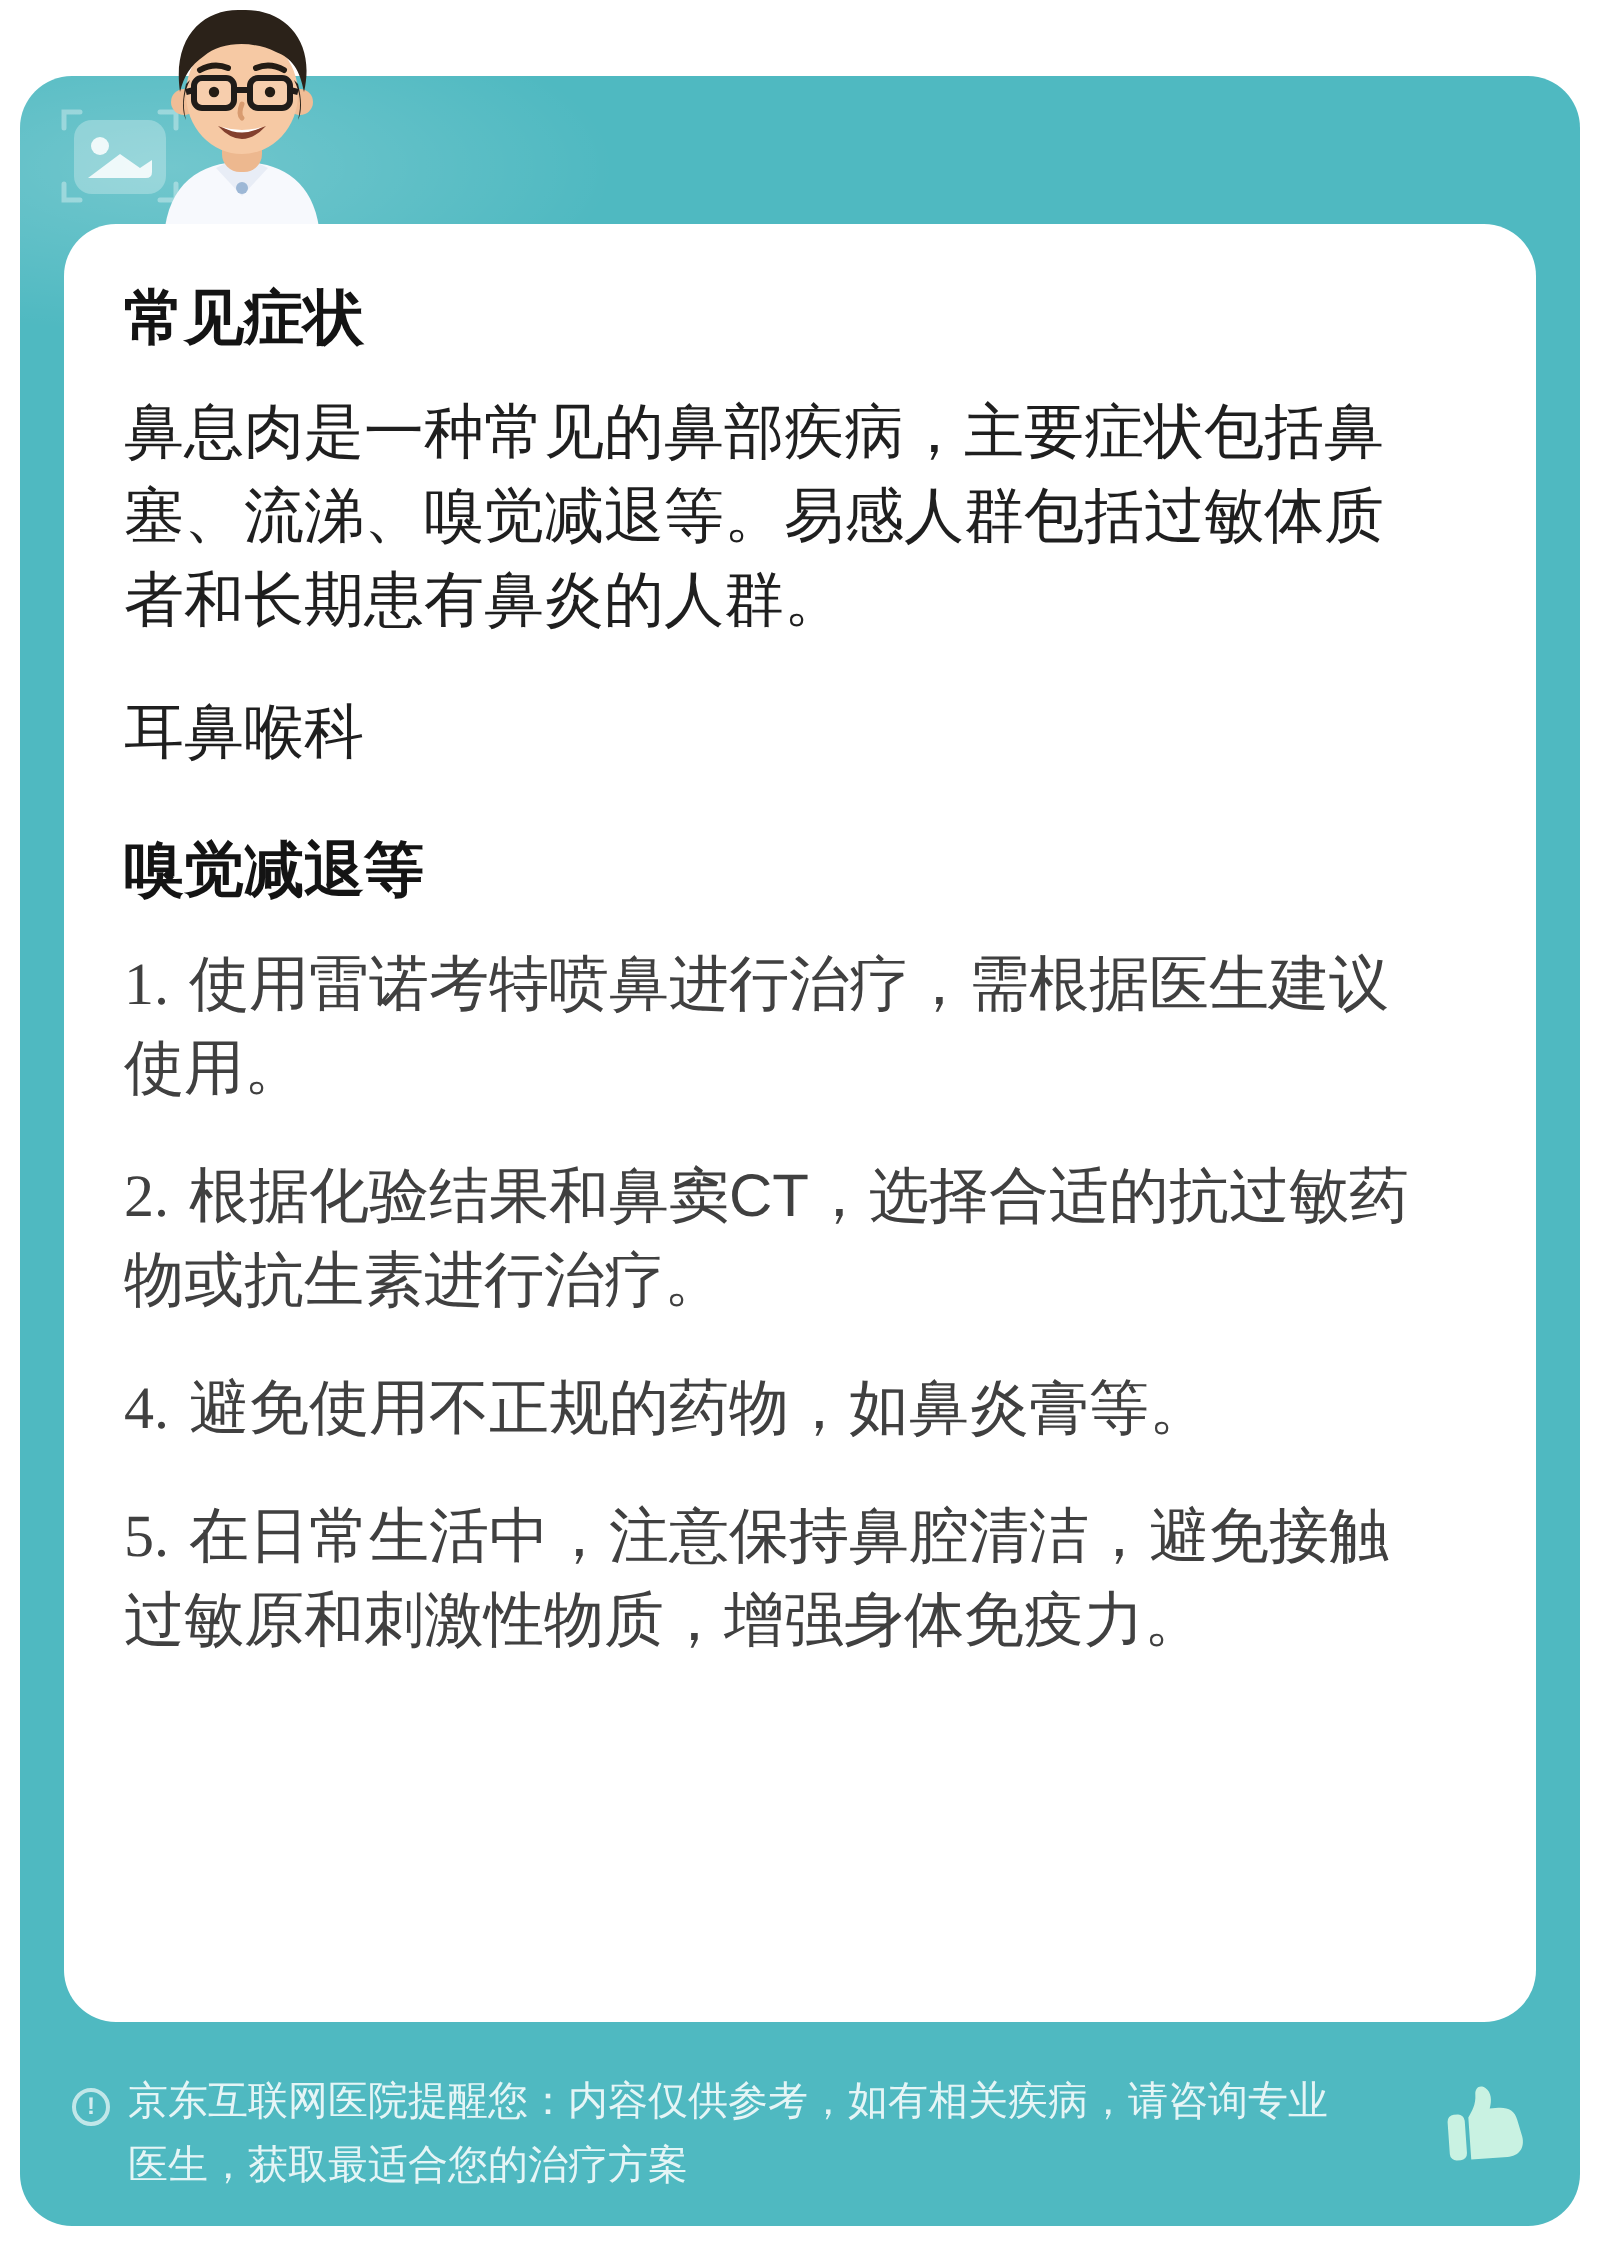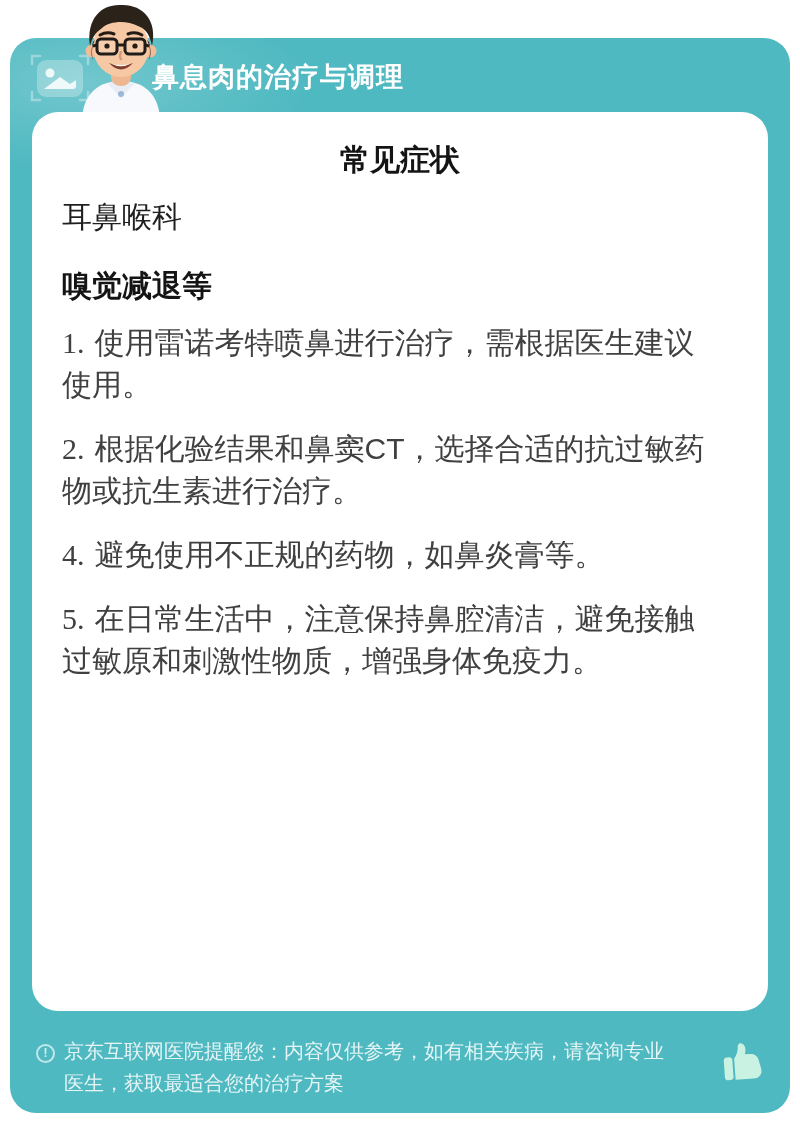--- a/index.html
+++ b/index.html
@@ -18,21 +18,21 @@
 
   .hdr-title { position: absolute; left: 142px; top: 21px; z-index: 1;
     font-size: 27px; font-weight: bold; color: #ffffff; letter-spacing: 1px; }
 
   .card { position: absolute; left: 22px; top: 74px; width: 736px; height: 899px;
     background: #ffffff; border-radius: 26px; z-index: 2; padding: 26px 30px 0 30px;
     overflow: hidden; }
 
   .sec-heading { font-size: 30px; font-weight: bold; color: #141414;
     margin: 28px 0 16px 0; line-height: 40px; }
-  .sec-heading.first { margin-top: 2px; text-align: center; }
+  .sec-heading.first { margin-top: 2px; }
   .body-text { font-size: 30px; color: #1f1f1f; line-height: 42px;
     margin: 0 0 24px 0; white-space: pre-wrap; }
   .item { font-size: 30px; color: #404040; line-height: 42px; margin: 0 0 22px 0; }
   .item .num { font-family: "Liberation Serif", "DejaVu Serif", serif; margin-right: 10px; }
   .item .itext { white-space: pre-wrap; }
 
   .footer { position: absolute; left: 26px; top: 997px; width: 730px; z-index: 1;
     display: flex; align-items: flex-start; }
   .info-icon { flex: 0 0 auto; width: 19px; height: 19px; margin-top: 9px;
     border: 2px solid rgba(255,255,255,0.65); border-radius: 50%;
@@ -86,24 +86,26 @@
     <circle cx="71" cy="44" r="2.6" fill="#241c14"></circle>
 
     <path d="M57,50 Q55,55 57,57" stroke="#d89b70" stroke-width="2.5" fill="none" stroke-linecap="round"></path>
 
     <path d="M45,61 Q57,74 69,61 Q57,66 45,61 Z" fill="#83402e"></path>
     <path d="M47,61.5 Q57,67 67,61.5 Q57,64.5 47,61.5 Z" fill="#ffffff"></path>
 
     <circle cx="57" cy="92" r="3" fill="#9db8d6"></circle>
   </svg>
 
-  <div class="hdr-title">鼻息肉的治疗与调理</div>
 
   <div class="card">
     <div class="sec-heading first">常见症状</div>
+    <p class="body-text">鼻息肉是一种常见的鼻部疾病，主要症状包括鼻
+塞、流涕、嗅觉减退等。易感人群包括过敏体质
+者和长期患有鼻炎的人群。</p>
 
     <p class="body-text">耳鼻喉科</p>
 
     <div class="sec-heading">嗅觉减退等</div>
 
     <p class="item"><span class="num">1.</span><span class="itext">使用雷诺考特喷鼻进行治疗，需根据医生建议
 使用。</span></p>
     <p class="item"><span class="num">2.</span><span class="itext">根据化验结果和鼻窦CT，选择合适的抗过敏药
 物或抗生素进行治疗。</span></p>
     <p class="item"><span class="num">4.</span><span class="itext">避免使用不正规的药物，如鼻炎膏等。</span></p>

